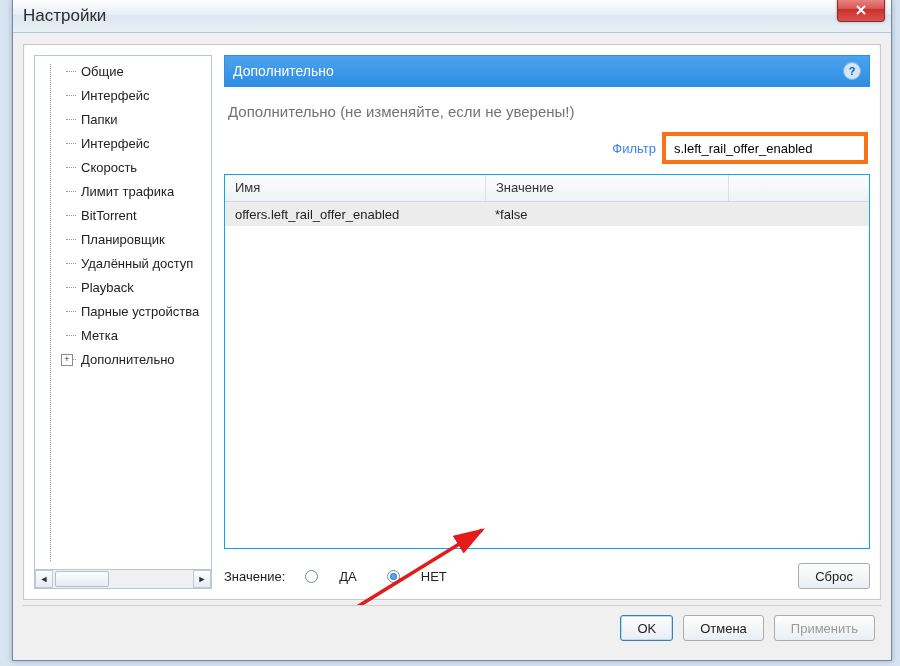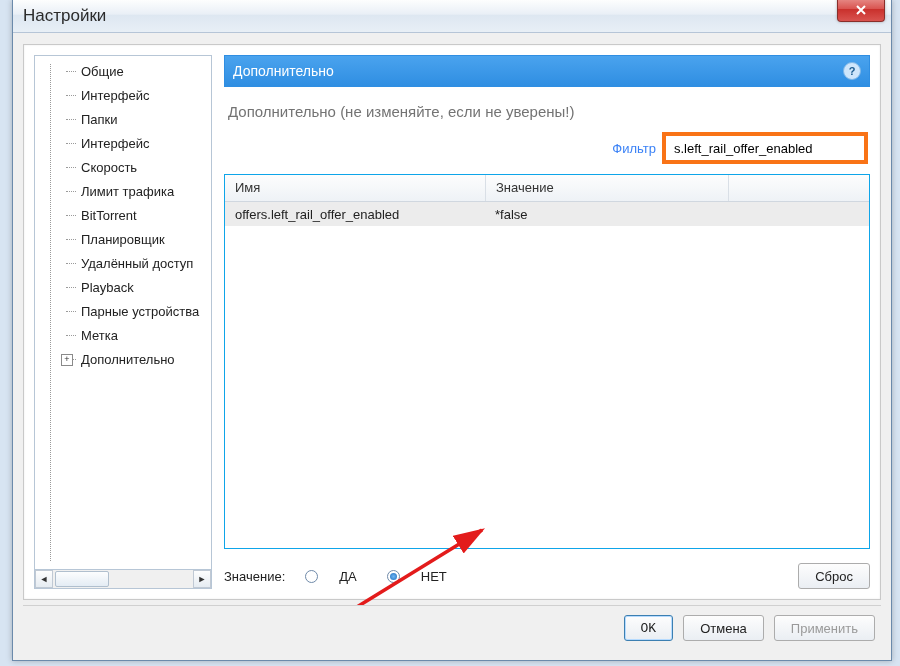--- a/index.html
+++ b/index.html
@@ -90,21 +90,21 @@
   .radio-wrap { display:inline-flex; align-items:center; gap:21px; margin-right:20px; }
   .radio { width:13px; height:13px; border:1px solid #6f8aa9; border-radius:50%;
            background:#fff; position:relative; box-sizing:border-box; }
   .radio.checked::after { content:""; position:absolute; left:2px; top:2px;
            width:7px; height:7px; border-radius:50%;
            background:radial-gradient(#6fb5f3,#1d6fbf); }
   .btn { height:26px; padding:0 16px; border:1px solid #acacac;
          background:linear-gradient(#fdfdfd,#eaeef3); border-radius:3px;
          font-family:inherit; font-size:13px; color:#222;
          display:inline-flex; align-items:center; }
-  .btn.primary { border-color:#3c7fb1; box-shadow:0 0 0 1px #b6dbff inset;font-family:Liberation Mono, monospace; }
+  .btn.primary { border-color:#3c7fb1; box-shadow:0 0 0 1px #b6dbff inset; }
   .btn.disabled { color:#9a9a9a; }
 
   
   .dlg-footer { position:absolute; left:10px; right:10px; bottom:10px; height:44px;
                 border-top:1px solid #d0d0d0; background:#f0f0f0;
                 display:flex; align-items:center; justify-content:flex-end;
                 gap:10px; padding:0 6px; }
 
   
   .arrow-svg { position:absolute; pointer-events:none; }

